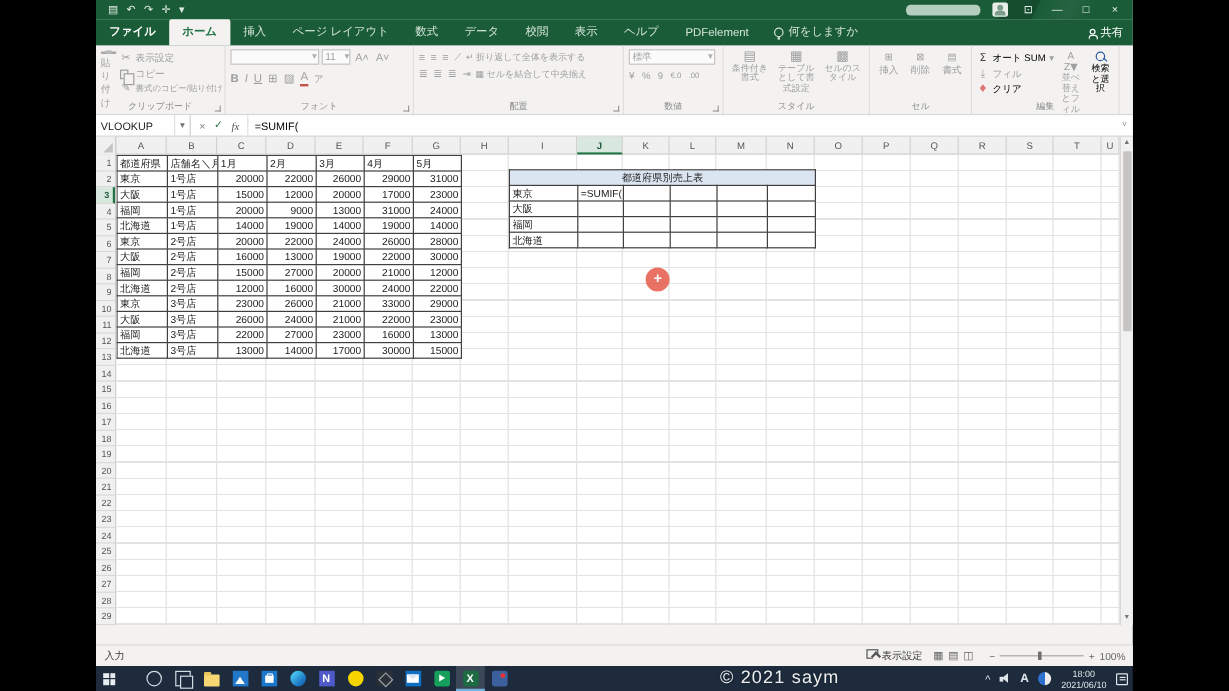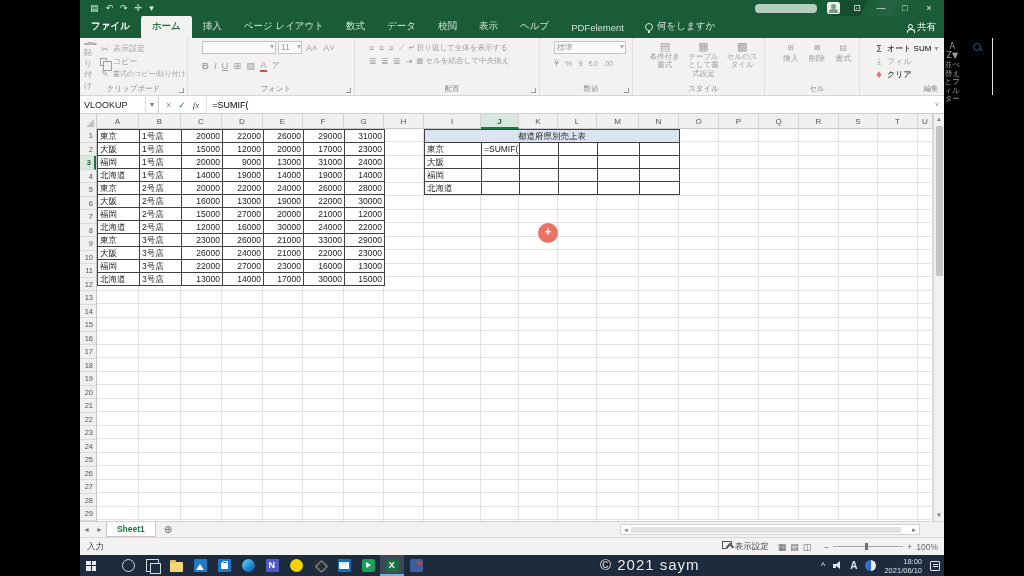--- a/index.html
+++ b/index.html
@@ -29,21 +29,21 @@
   .tab.file { font-weight:bold; color:#fff; }
   #tellme { display:flex; align-items:center; gap:4px; color:#d5e5da; font-size:9.5px; padding:0 10px 5px; }
   .bulb { width:8px; height:8px; border:1px solid #d5e5da; border-radius:50%; position:relative; }
   .bulb::after { content:""; position:absolute; left:2.5px; top:7px; width:2px; height:2px; background:#d5e5da; }
   #share { position:absolute; right:8px; bottom:4px; display:flex; align-items:center; gap:4px; color:#fff; font-size:9.5px; }
   .person { width:7px; height:7px; position:relative; }
   .person::before { content:""; position:absolute; left:2px; top:0; width:3.4px; height:3.4px; border-radius:50%; border:1px solid #fff; }
   .person::after { content:""; position:absolute; left:0.5px; top:4.5px; width:6px; height:3px; border-radius:3px 3px 0 0; border:1px solid #fff; border-bottom:none; }
 
   
-  #ribbon { position:absolute; left:0; top:38px; width:864px; height:58px; background:#f3f2f1; border-bottom:1px solid #d8d6d4; display:flex;gap:10px; }
+  #ribbon { position:absolute; left:0; top:38px; width:864px; height:58px; background:#f3f2f1; border-bottom:1px solid #d8d6d4; display:flex; }
   .rgroup { position:relative; height:100%; border-right:1px solid #e0dedc; padding:3px 4px 12px; flex:none; }
   .glabel { position:absolute; bottom:1px; left:0; right:0; text-align:center; font-size:7.5px; color:#8a8a8a; }
   .launcher { position:absolute; bottom:2px; right:3px; width:5px; height:5px; border-right:1px solid #9a9a9a; border-bottom:1px solid #9a9a9a; }
   .dis { color:#9f9f9f; }
   .g { font-family:"DejaVu Sans",sans-serif; }
   .rg-body { display:flex; height:100%; gap:3px; }
   .big-btn { width:30px; display:flex; flex-direction:column; align-items:center; gap:2px; padding-top:2px; }
   .bb-label { font-size:8px; }
   .ic-clipboard { width:13px; height:16px; border:1px solid #a8a8a8; background:#fdfdfd; border-radius:1px; position:relative; }
   .ic-clipboard::before { content:""; position:absolute; left:3px; top:-2px; width:5px; height:3px; background:#b8b8b8; }
@@ -98,21 +98,21 @@
   #vlines { position:absolute; left:0; top:0; width:836px; height:392px; display:flex; pointer-events:none; }
   .vl { height:100%; border-right:1px solid #e2e2e2; flex:none; }
 
   
   table.sheet-table { border-collapse:collapse; position:absolute; background:#fff; table-layout:fixed; }
   .sheet-table td { border:1px solid #404040; height:12.5px; font-size:8.5px; color:#222; padding:0 2px; white-space:nowrap; overflow:hidden; line-height:12px; }
   .sheet-table td.title { background:#dbe5f1; text-align:center; }
   .sheet-table td.num { text-align:right; }
   .sheet-table td.formula { color:#1a1a1a; }
   #left-table { left:0; top:0; width:287px; }
-  #right-table { left:327px; top:0; width:255px; }
+  #right-table { left:327px; top:12px; width:255px; }
 
   
   #arg-tooltip { position:absolute; left:388px; top:45px; height:15px; background:#fbfbfb; border:1px solid #b8b6b4;
      box-shadow:1px 1px 2px rgba(0,0,0,.25); font-size:8px; color:#666; display:flex; align-items:center; padding:0 4px; white-space:nowrap; }
   #arg-tooltip b { color:#444; }
   #red-box { position:absolute; left:419px; top:41px; width:30px; height:23px; border:3px solid #e01b1b; }
   #red-cursor { position:absolute; left:441px; top:94px; width:20px; height:20px; border-radius:50%; background:rgba(231,94,80,.88);
      color:#fff; font-size:12px; font-weight:bold; text-align:center; line-height:19px; }
 
   
@@ -179,21 +179,21 @@
   .ti-excel::after { content:"X"; position:absolute; left:3.2px; top:1px; color:#fff; font-size:9px; font-weight:bold; }
   .ti-recorder { background:#3c5f9e; border-radius:2px; }
   .ti-recorder::after { content:""; position:absolute; right:1.5px; top:1.5px; width:4px; height:4px; border-radius:50%; background:#e33; }
   #tray { position:absolute; right:4px; top:0; height:100%; display:flex; align-items:center; gap:8px; color:#dfe5ea; }
   .chev { font-size:9px; }
   .spk { width:9px; height:9px; position:relative; }
   .spk::before { content:""; position:absolute; left:0; top:2.5px; width:3px; height:4px; background:#dfe5ea; }
   .spk::after { content:""; position:absolute; left:2px; top:0; border-top:4.5px solid transparent; border-bottom:4.5px solid transparent; border-right:5px solid #dfe5ea; }
   .ime { font-size:10px; font-weight:bold; }
   .colorball { width:11px; height:11px; border-radius:50%; background:linear-gradient(90deg,#2f6fd0 50%,#ececec 50%); }
-  #clock { text-align:right; font-size:7.5px; line-height:9px; }
+  #clock { text-align:center; font-size:7.5px; line-height:9px; }
   .notif { width:10px; height:10px; border:1.2px solid #dfe5ea; border-radius:1px; position:relative; }
   .notif::after { content:""; position:absolute; left:1.5px; top:2.5px; width:5px; height:1px; background:#dfe5ea; box-shadow:0 2px 0 #dfe5ea; }
   #watermark { position:absolute; left:600px; top:556px; font-size:15px; color:rgba(255,255,255,.92); letter-spacing:1px; pointer-events:none; text-shadow:0 0 2px rgba(0,0,0,.4); }
 </style>
 </head>
 <body>
 
 <div id="stage">
 <div id="xlwin">
 
@@ -489,20 +489,29 @@
             <col style="width: 42px;">
             <col style="width: 42px;">
             <col style="width: 41px;">
             <col style="width: 41px;">
             <col style="width: 40px;">
             <col style="width: 41px;">
             <col style="width: 40px;">
           </colgroup>
           <tbody>
             <tr>
+              <td class="hd">都道府県</td>
+              <td class="hd">店舗名＼月</td>
+              <td class="hd">1月</td>
+              <td class="hd">2月</td>
+              <td class="hd">3月</td>
+              <td class="hd">4月</td>
+              <td class="hd">5月</td>
+            </tr>
+            <tr>
               <td>東京</td>
               <td>1号店</td>
               <td class="num">20000</td>
               <td class="num">22000</td>
               <td class="num">26000</td>
               <td class="num">29000</td>
               <td class="num">31000</td>
             </tr>
             <tr>
               <td>大阪</td>
@@ -653,31 +662,20 @@
           </tbody>
         </table>
       </div>
 
   <div id="vscroll">
     <div class="varrow">▲</div>
     <div id="vthumb"></div>
     <div class="varrow down">▼</div>
   </div>
 
-  <div id="sheetstrip">
-    <span class="shnav">◄</span>
-    <span class="shnav">►</span>
-    <div id="sheet-tab">Sheet1</div>
-    <span id="addsheet">⊕</span>
-    <div id="hscroll">
-      <span class="harrow" style="left:2px">◄</span>
-      <div id="hthumb" style="left:10px"></div>
-      <span class="harrow" style="right:2px">►</span>
-    </div>
-  </div>
 
   <div id="statusbar">
     <span id="mode">入力</span>
     <div class="sb-right">
       <span><span class="vs-ic"></span><span>表示設定</span></span>
       <span class="viewic">▦▤◫</span>
       <div class="zoomline">
         <span>−</span>
         <div class="ztrack">
               <div class="zthumb"></div>

